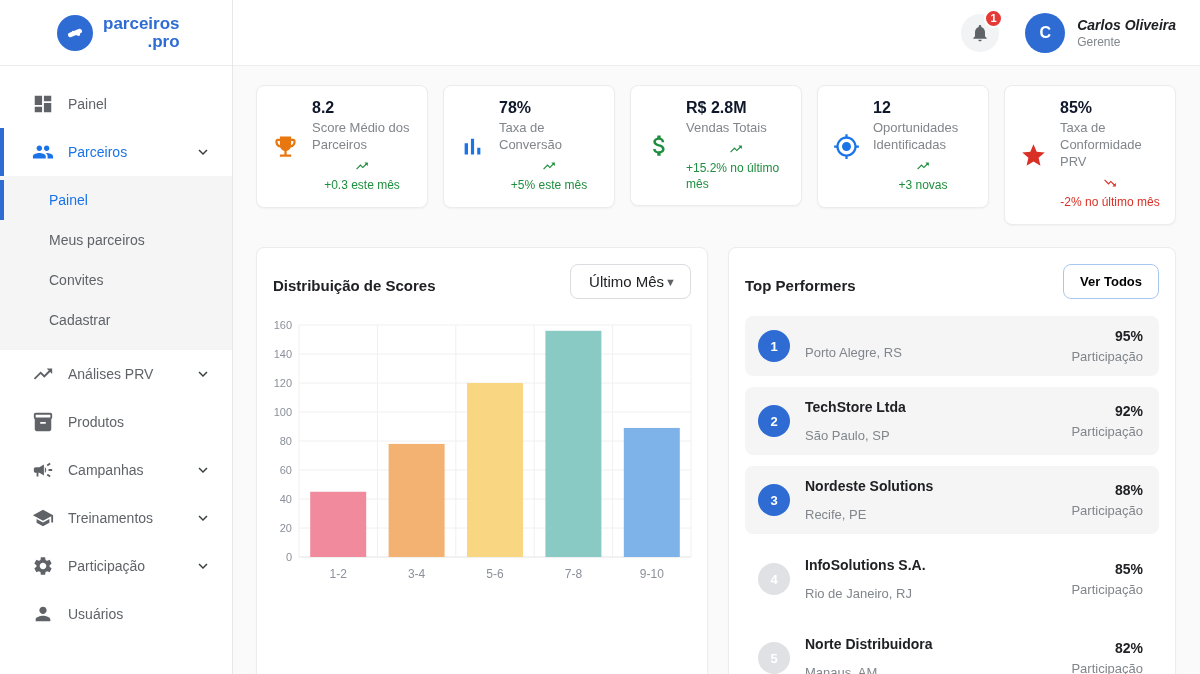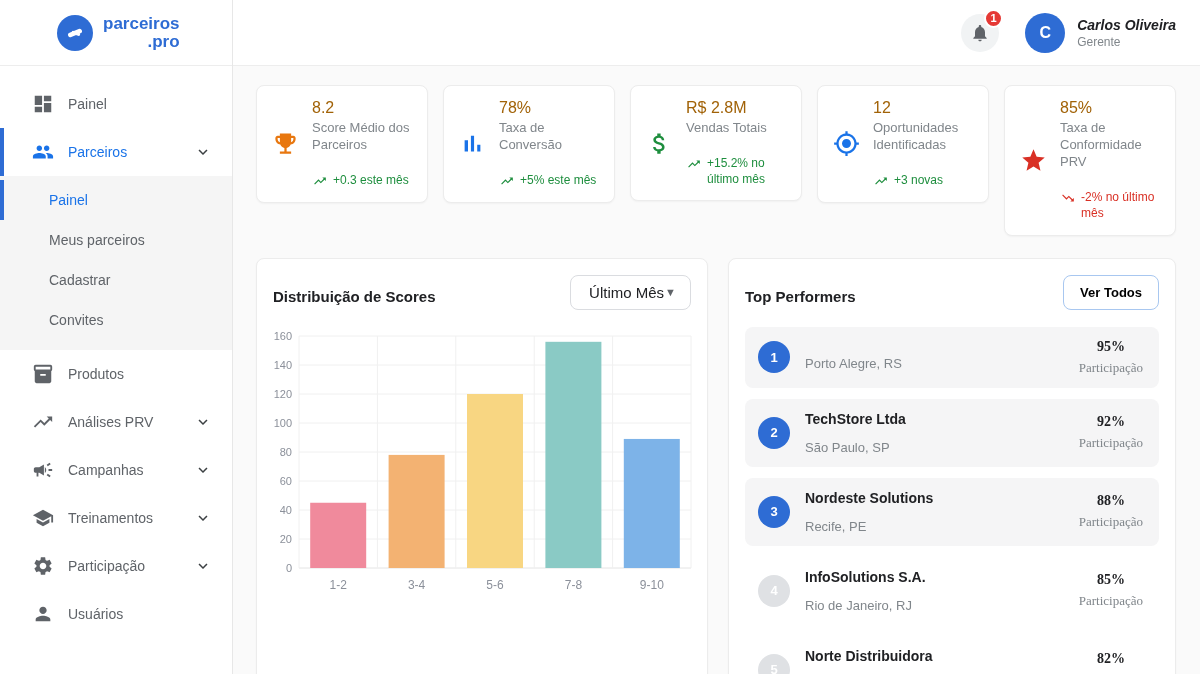--- a/index.html
+++ b/index.html
@@ -34,23 +34,23 @@
   .avatar { width:40px; height:40px; border-radius:50%; background:#2e6cd4; color:#fff; font-size:16px; font-weight:bold; display:flex; align-items:center; justify-content:center; }
   .user-name { font-size:14px; font-weight:bold; color:#202124;font-style:italic; }
   .user-role { font-size:12px; color:#80868b; margin-top:2px; }
 
   .content { flex:1; padding:19px 24px 0 23px; overflow:hidden; }
 
   
   .kpi-row { display:flex; gap:15px; align-items:flex-start; }
   .kpi-card { flex:1; background:#fff; border:1px solid #ececec; border-radius:8px; box-shadow:0 1px 2px rgba(0,0,0,.04); padding:13px 15px; display:flex; align-items:center; gap:13px; }
   .kpi-icon { width:27px; height:27px; flex-shrink:0; }
-  .kpi-value { font-size:16px; font-weight:normal; color:#a16207; }
+  .kpi-value { font-size:16px; font-weight:bold; color:#0f172a; }
   .kpi-label { font-size:13px; color:#80868b; line-height:1.32; margin-top:2px; }
-  .kpi-trend { display:flex; align-items:flex-start; gap:5px; font-size:12px; font-weight:500; margin-top:20px; line-height:1.3; }
+  .kpi-trend { display:flex; align-items:center; gap:5px; font-size:12px; font-weight:500; margin-top:5px; line-height:1.3;flex-direction:column; }
   .kpi-trend.up { color:#1e8e3e; }
   .kpi-trend.down { color:#d93025; }
   .trend-ic { width:16px; height:14px; flex-shrink:0; margin-top:1px; }
 
   
   .panels { display:flex; gap:20px; margin-top:22px; }
   .panel { background:#fff; border:1px solid #ececec; border-radius:8px; box-shadow:0 1px 2px rgba(0,0,0,.04); }
   .chart-panel { width:452px; height:470px; padding:16px; }
   .panel-head { display:flex; align-items:center; justify-content:space-between; }
   .panel-title { font-size:15px; font-weight:bold; color:#202124; padding-top:8px; }
@@ -62,21 +62,21 @@
   .view-all { border:1px solid #a8c7f0; border-radius:8px; background:#fff; color:#000000; font-size:13px; font-weight:bold; padding:9px 16px; cursor:pointer; font-family:inherit; }
   .perf-list { margin-top:17px; }
   .perf-row { display:flex; align-items:center; gap:15px; padding:12px 16px 12px 13px; border-radius:8px; margin-bottom:11px; cursor:pointer; }
   .perf-row.hl { background:#f5f5f6; }
   .rank { width:32px; height:32px; border-radius:50%; display:flex; align-items:center; justify-content:center; color:#fff; font-size:13px; font-weight:bold; flex-shrink:0; }
   .rank.top { background:#2e6cd4; }
   .rank.rest { background:#dfe1e4; }
   .perf-info { flex:1; }
   .perf-name { font-size:14px; font-weight:bold; color:#202124; }
   .perf-loc { font-size:13px; color:#80868b; margin-top:13px; }
-  .perf-val { text-align:center;font-family:Liberation Serif, serif; }
+  .perf-val { text-align:right; }
   .perf-pct { font-size:14px; font-weight:bold; color:#202124; }
   .perf-metric { font-size:13px; color:#80868b; margin-top:5px; }
 </style>
 </head>
 <body>
 
 <div class="app">
 
   <aside class="sidebar">
     <div class="logo-row">
@@ -111,43 +111,43 @@
           <span class="nlabel">Parceiros</span>
           <span class="chev">
             <svg viewBox="0 0 24 24" class="mi">
               <path d="M16.59 8.59 12 13.17 7.41 8.59 6 10l6 6 6-6z"></path>
             </svg>
           </span>
         </div>
         <div class="submenu">
           <div class="sub-item active">Painel</div>
           <div class="sub-item">Meus parceiros</div>
+          <div class="sub-item">Convites</div>
           <div class="sub-item">Cadastrar</div>
-          <div class="sub-item">Convites</div>
-        </div>
-        <div class="nav-item">
-          <span class="nicon">
-            <svg viewBox="0 0 24 24" class="mi">
-              <path d="M20 2H4c-1 0-2 .9-2 2v3.01c0 .72.43 1.34 1 1.69V20c0 1.1 1.1 2 2 2h14c.9 0 2-.9 2-2V8.7c.57-.35 1-.97 1-1.69V4c0-1.1-1-2-2-2zm-5 12H9v-2h6v2zm5-7H4V4h16v3z"></path>
-            </svg>
-          </span>
-          <span class="nlabel">Produtos</span>
         </div>
         <div class="nav-item">
           <span class="nicon">
             <svg viewBox="0 0 24 24" class="mi">
               <path d="M16 6l2.29 2.29-4.88 4.88-4-4L2 16.59 3.41 18l6-6 4 4 6.3-6.29L22 12V6z"></path>
             </svg>
           </span>
           <span class="nlabel">Análises PRV</span>
           <span class="chev">
             <svg viewBox="0 0 24 24" class="mi">
               <path d="M16.59 8.59 12 13.17 7.41 8.59 6 10l6 6 6-6z"></path>
             </svg>
           </span>
+        </div>
+        <div class="nav-item">
+          <span class="nicon">
+            <svg viewBox="0 0 24 24" class="mi">
+              <path d="M20 2H4c-1 0-2 .9-2 2v3.01c0 .72.43 1.34 1 1.69V20c0 1.1 1.1 2 2 2h14c.9 0 2-.9 2-2V8.7c.57-.35 1-.97 1-1.69V4c0-1.1-1-2-2-2zm-5 12H9v-2h6v2zm5-7H4V4h16v3z"></path>
+            </svg>
+          </span>
+          <span class="nlabel">Produtos</span>
         </div>
         <div class="nav-item">
           <span class="nicon">
             <svg viewBox="0 0 24 24" class="mi">
               <path d="M18 11v2h4v-2h-4zm-2 6.61c.96.71 2.21 1.65 3.2 2.39.4-.53.8-1.07 1.2-1.6-.99-.74-2.24-1.68-3.2-2.4-.4.54-.8 1.08-1.2 1.61zM20.4 5.6c-.4-.53-.8-1.07-1.2-1.6-.99.74-2.24 1.68-3.2 2.4.4.53.8 1.07 1.2 1.6.96-.72 2.21-1.65 3.2-2.4zM4 9c-1.1 0-2 .9-2 2v2c0 1.1.9 2 2 2h1v4h2v-4h1l5 3V6L8 9H4zm11.5 3c0-1.33-.58-2.53-1.5-3.35v6.69c.92-.81 1.5-2.01 1.5-3.34z"></path>
             </svg>
           </span>
           <span class="nlabel">Campanhas</span>
           <span class="chev">
             <svg viewBox="0 0 24 24" class="mi">

